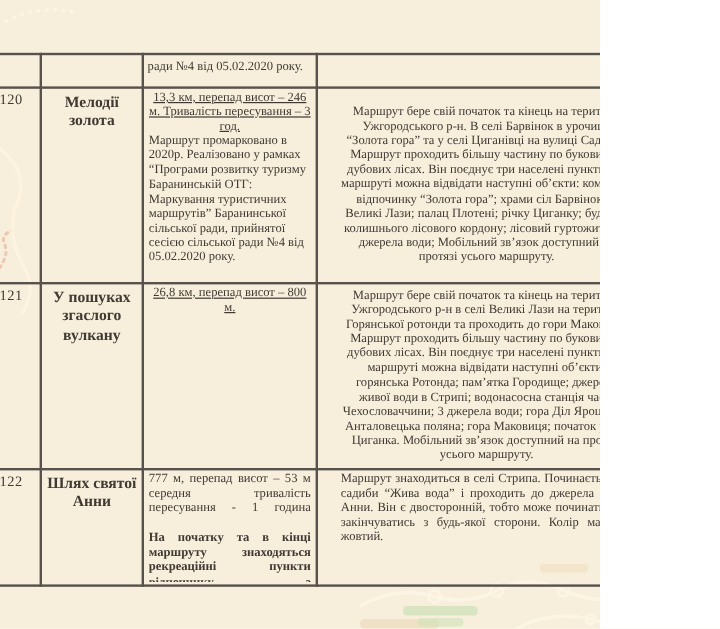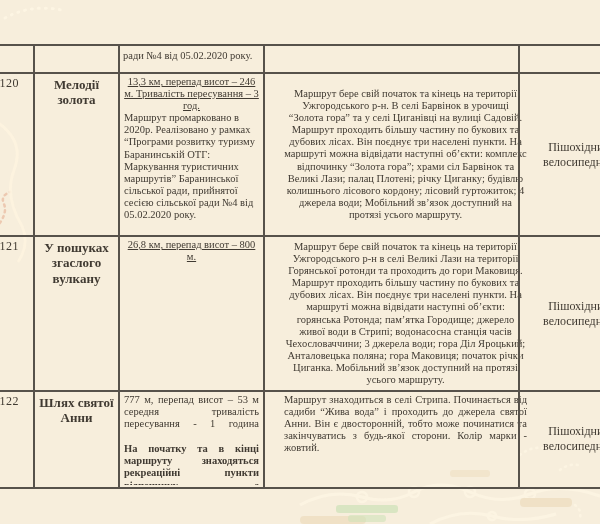--- a/index.html
+++ b/index.html
@@ -1,18 +1,18 @@
 <!DOCTYPE html>
 <html><head>
 <meta charset="utf-8">
 <style>
   html,body{margin:0;padding:0;}
   .screen{
     position:relative;
-    width:600px;height:524px;
+    width:500px;height:524px;
     overflow:hidden;
     background:#f7eedc;
     font-family:"Liberation Serif","DejaVu Serif",serif;
     color:#403a32;
   }
   .watermark{position:absolute;left:0;top:0;z-index:0;}
   
   .hline,.vline{position:absolute;background:#57524b;z-index:2;}
   .hline{left:0;width:600px;height:2px;}
   .vline{top:44px;width:2px;height:445px;}

